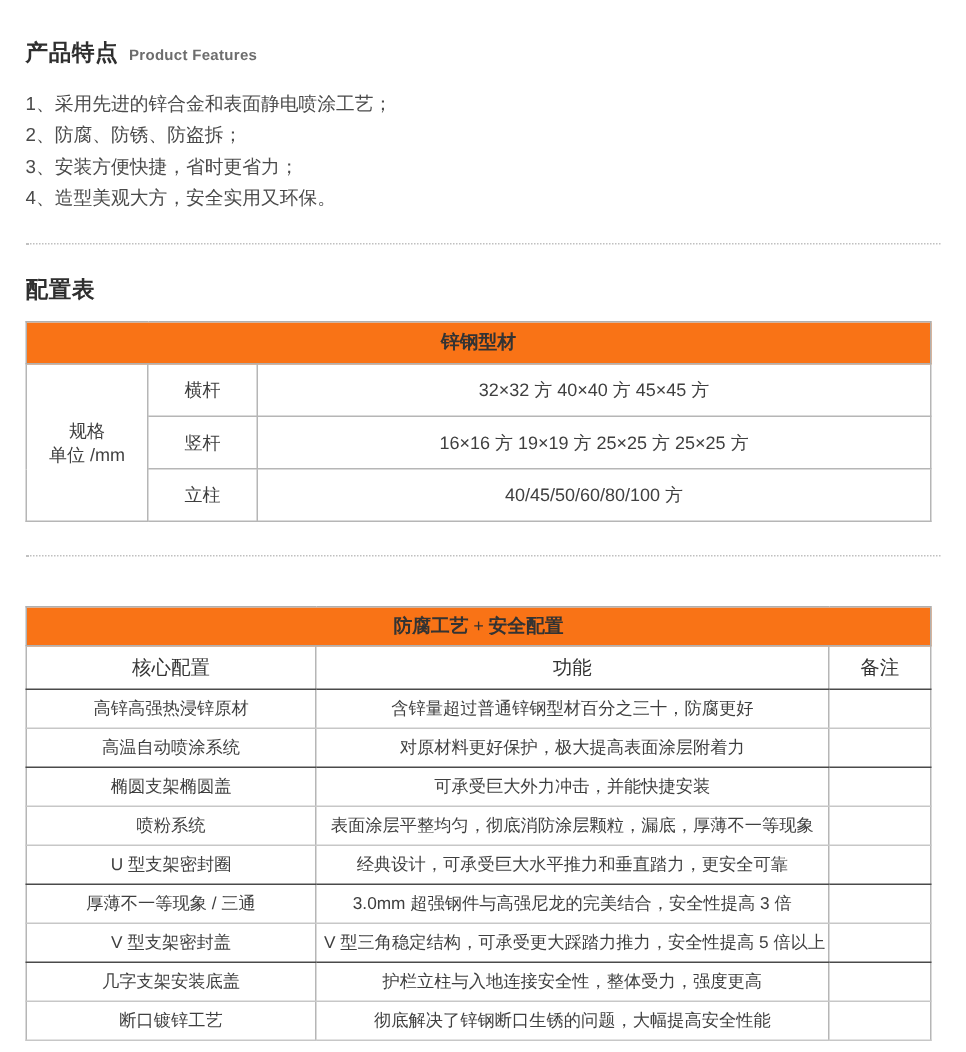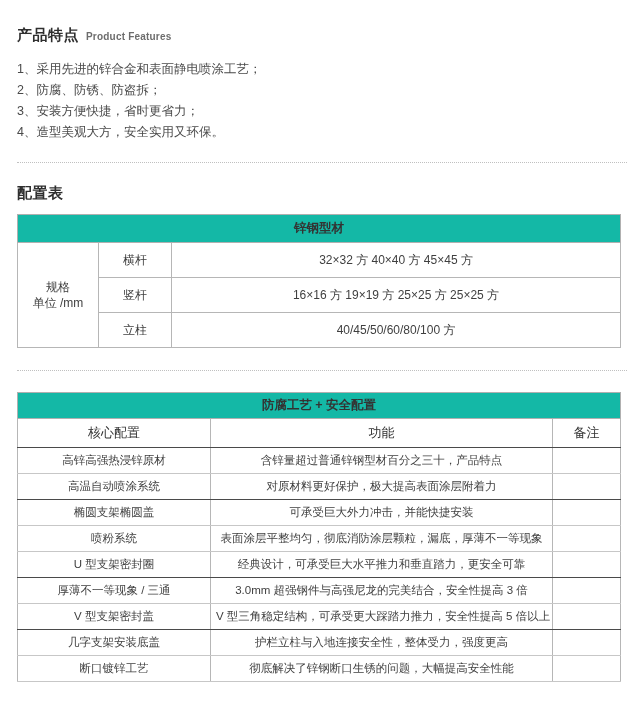--- a/index.html
+++ b/index.html
@@ -97,40 +97,41 @@
     border: 1px solid #b6b6b6;
     font-weight: normal;
     font-size: 12px;
     color: #3f3f3f;
     text-align: center;
     vertical-align: middle;
     padding: 0 4px;
   }
 
   .tbl-title {
-    background: #14b8a6;
+    background: #f97316;
     height: 28px;
     font-size: 12.5px !important;
     font-weight: bold !important;
     color: #333 !important;
     border: 1px solid #b0b0b0 !important;
+    font-family: Liberation Serif, serif;
   }
 
   
   .cfg-row td { height: 35px; }
 
   .cfg-merge {
     line-height: 16px;
   }
 
   
   table.feat {
     border-collapse: collapse;
     width: 603px;
-    margin: 0 17px;
+    margin: 12px 17px;
     table-layout: fixed;
     background: #fff;
   }
 
   table.feat td {
     border-left: 1px solid #b6b6b6;
     border-right: 1px solid #b6b6b6;
     border-top: 1px solid #bdbdbd;
     border-bottom: 1px solid #bdbdbd;
     font-size: 11.5px;
@@ -238,21 +239,21 @@
           <td class="tbl-title" colspan="3">防腐工艺 + 安全配置</td>
         </tr>
         <tr class="dark">
           <td class="colhead">核心配置</td>
           <td class="colhead">功能</td>
           <td class="colhead">备注</td>
         </tr>
 
         <tr class="light">
           <td>高锌高强热浸锌原材</td>
-          <td>含锌量超过普通锌钢型材百分之三十，产品特点</td>
+          <td>含锌量超过普通锌钢型材百分之三十，防腐更好</td>
           <td class="remark-cell"></td>
         </tr>
         <tr class="dark">
           <td>高温自动喷涂系统</td>
           <td>对原材料更好保护，极大提高表面涂层附着力</td>
           <td class="remark-cell"></td>
         </tr>
         <tr class="light">
           <td>椭圆支架椭圆盖</td>
           <td>可承受巨大外力冲击，并能快捷安装</td>

